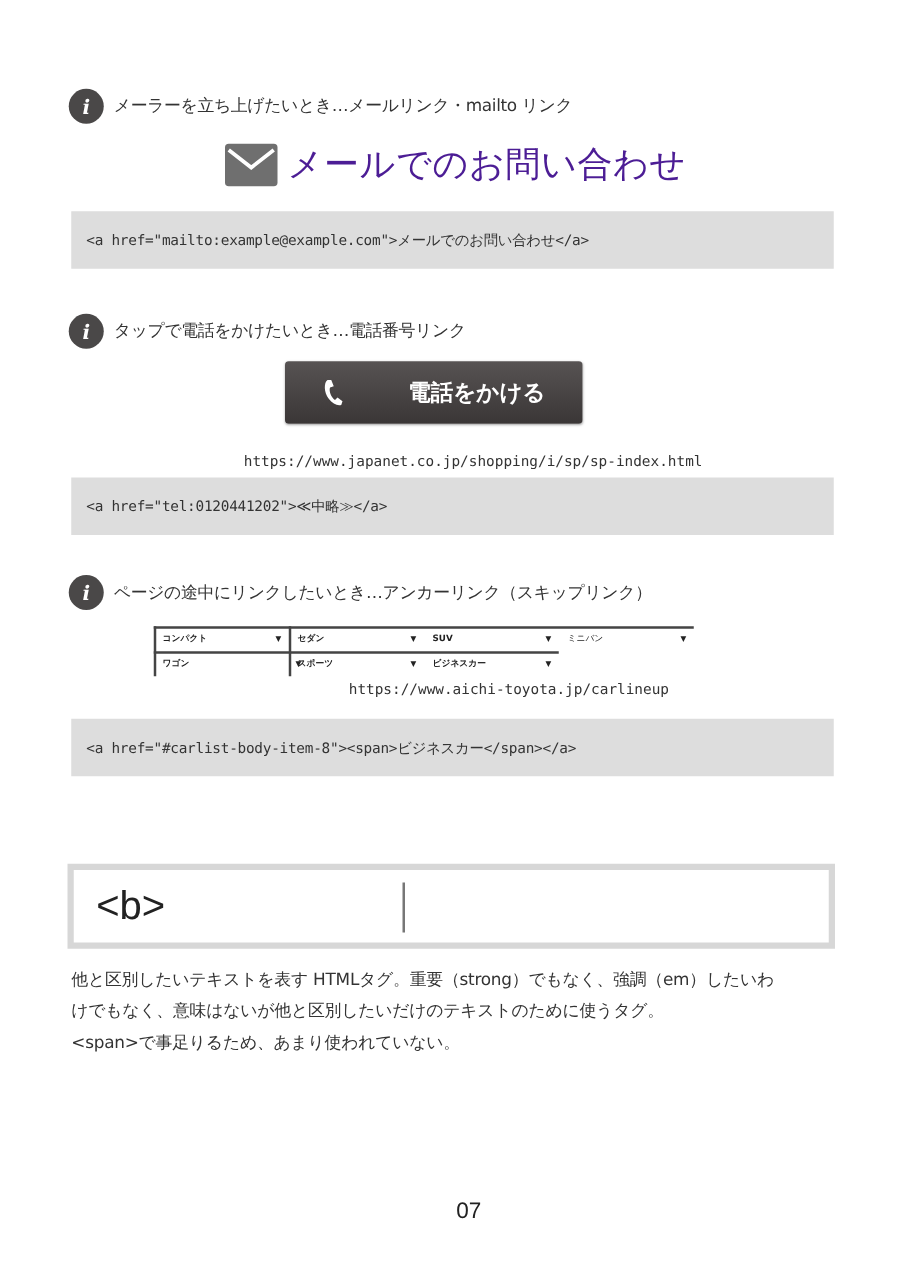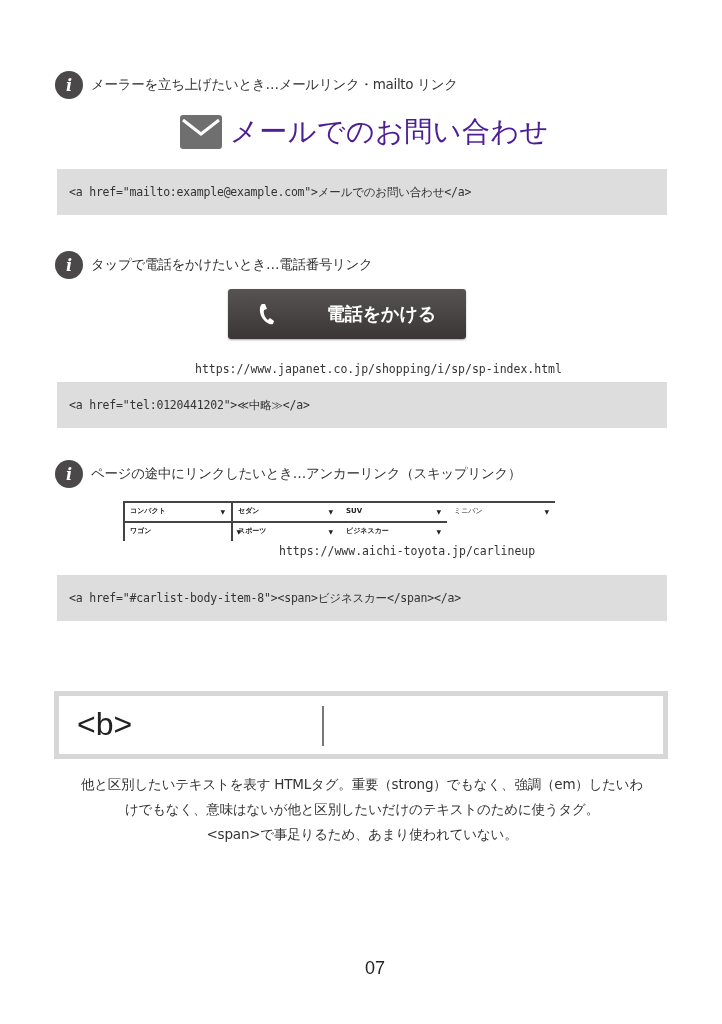--- a/index.html
+++ b/index.html
@@ -38,21 +38,21 @@
     .line-h { position: absolute; height: 1.5px; background: #444444; }
     .line-v { position: absolute; width: 1.5px; background: #444444; }
 
     
     .tag-box { position: absolute; left: 54px; top: 691px; width: 614px; height: 68px;
       border: 5px solid #d7d7d7; background: #ffffff; }
     .tag-name { position: absolute; left: 18px; top: 10px; font-size: 32px; color: #222222; font-family: "Liberation Sans", sans-serif; }
     .tag-divider { position: absolute; left: 263px; top: 10px; width: 2px; height: 40px; background: #777777; }
     .tag-meaning { position: absolute; left: 282px; top: 6px; font-size: 16px; line-height: 24px; color: #222222; }
 
-    .desc { position: absolute; left: 57px; top: 772px; width: 610px; font-size: 13.5px; line-height: 25px; color: #333333; letter-spacing: -0.2px; text-align: center; }
+    .desc { position: absolute; left: 57px; top: 772px; width: 610px; font-size: 13.5px; line-height: 25px; color: #333333; letter-spacing: -0.2px; }
     .page-num { position: absolute; left: 0; width: 722px; top: 958px; text-align: center; font-size: 18px; color: #222222; font-family: "Liberation Sans", sans-serif; padding-left: 28px; }
   </style>
 </head>
 <body>
 
 <div class="heading-row" style="top:70px;">
   <span class="info-icon">i</span>
   <span class="heading-text">メーラーを立ち上げたいとき…メールリンク・mailto リンク</span>
 </div>
 <div class="mail-hero">

